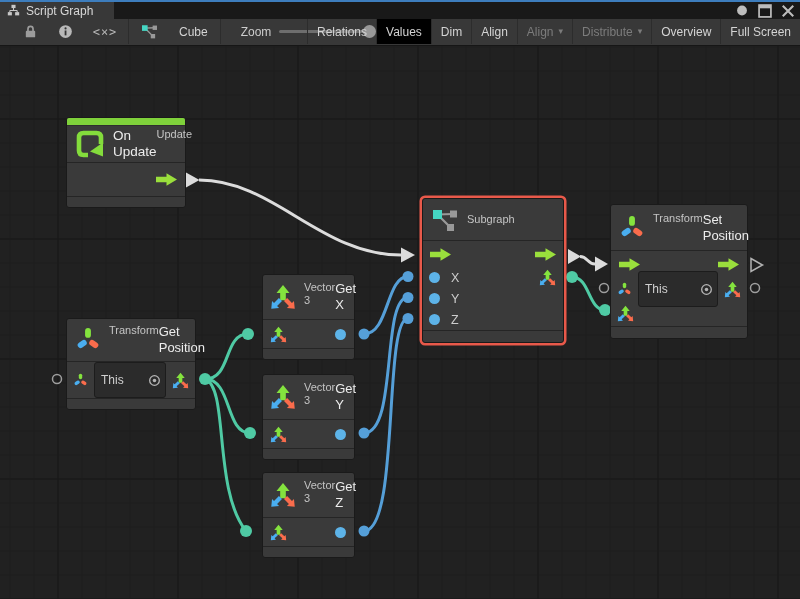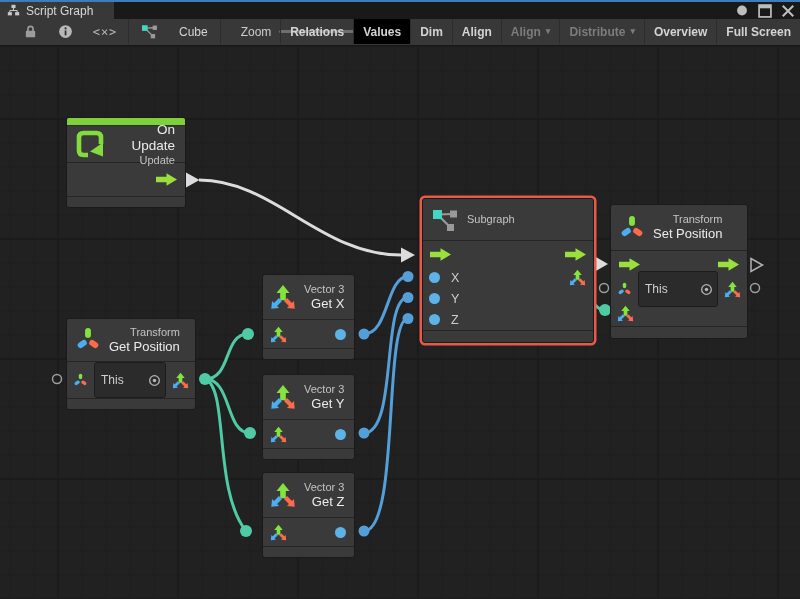--- a/index.html
+++ b/index.html
@@ -19,42 +19,42 @@
   
   .toolbar{position:absolute;top:19px;left:0;right:0;height:27px;background:#383838;
            border-bottom:1px solid #161616;box-sizing:border-box;color:#d4d4d4;font-size:12px;z-index:10;}
   .tb-left{position:absolute;left:0;top:0;bottom:1px;display:flex;align-items:center;padding-left:12px;}
   .tb-iconbtn{height:100%;display:flex;align-items:center;justify-content:center;}
   .tb-sep{width:1px;height:100%;background:#2c2c2c;}
   .tb-group{height:100%;display:flex;align-items:center;gap:21px;padding:0 12px;}
   .zoom-track{position:relative;width:96px;height:3px;border-radius:2px;background:#6e6e6e;}
   .zoom-handle{position:absolute;top:-5px;left:84px;width:13px;height:13px;border-radius:50%;background:#989898;}
   .tb-right{position:absolute;right:0;top:0;bottom:1px;display:flex;}
-  .tb-btn{display:flex;align-items:center;padding:12px 9px;border-left:1px solid #2c2c2c;white-space:nowrap;font-weight:bold;}
+  .tb-btn{display:flex;align-items:center;padding:12px 9px;border-left:1px solid #2c2c2c;white-space:nowrap;}
   .tb-btn.active{background:#000000;}
   .tb-btn.disabled{color:#7c7c7c;}
   .caret{margin-left:5px;font-size:9px;line-height:9px;}
   
   .canvas{position:absolute;top:46px;left:0;right:0;bottom:0;background-color:#212121;
     background-image:
       linear-gradient(90deg,#171717 0 1.5px,transparent 1.5px),
       linear-gradient(#171717 0 1.5px,transparent 1.5px),
       linear-gradient(90deg,#1c1c1c 0 1px,transparent 1px),
       linear-gradient(#1c1c1c 0 1px,transparent 1px);
     background-size:120px 120px,120px 120px,24px 24px,24px 24px;
     background-position:57.5px 0,0 72.5px,9.5px 0,0 0.5px;
     z-index:1;}
   
   svg.wires{position:absolute;top:0;left:0;z-index:3;pointer-events:none;}
   
   .node{position:absolute;background:#3a3a3a;border:1px solid #1a1a1a;border-radius:3px;
         box-sizing:border-box;color:#e4e4e4;z-index:4;}
   .node.selected{box-shadow:0 0 0 2.5px #e8594a;}
   .node-header{display:flex;align-items:center;gap:8px;padding:0 10px 0 8px;border-bottom:1px solid #252525;box-sizing:border-box;}
-  .titles{display:flex;flex-direction:column;justify-content:center;text-align:right;}
+  .titles{display:flex;flex-direction:row;justify-content:center;}
   .cat{font-size:11px;color:#c4c4c4;line-height:13px;}
   .ttl{font-size:13px;color:#ececec;line-height:16px;}
   .ttl-lg{font-size:13.5px;color:#ececec;line-height:16px;}
   .sub{font-size:11px;color:#c4c4c4;line-height:13px;}
   .node-body{border-bottom:1px solid #252525;box-sizing:border-box;}
   .node-footer{height:10px;}
   .event-bar{height:7px;background:#7fd13b;border-radius:2px 2px 0 0;}
   .row{display:flex;align-items:center;box-sizing:border-box;}
   .port-dot{width:11px;height:11px;border-radius:50%;background:#5db3e8;flex:none;}
   .port-label{font-size:12.5px;color:#cccccc;margin-left:11px;}
@@ -411,21 +411,21 @@
             <path d="M0 -7.4 L4.6 -1.8 H2 V4.6 H-2 V-1.8 H-4.6 Z" fill="#fa6c4c"></path>
           </g>
         </svg>
       </span>
     <span class="spacer"></span>
     <span class="port-dot"></span>
   </div>
   <div class="node-footer"></div>
 </div>
 
-<div class="node selected" style="left:422px;top:198px;width:172px;">
+<div class="node selected" style="left:422px;top:198px;width:142px;">
   <div class="node-header" style="height:42px;">
     <span class="icon" style="width:28px;height:24px;">
         <svg viewBox="0 0 26 24">
           <g stroke="#999999" stroke-width="2.2">
             <path d="M5.5 6.5 L21 6 M5.5 6.5 L18 19"></path>
           </g>
           <rect x="1" y="2" width="9" height="9" fill="#45d6c3"></rect>
           <rect x="18" y="2.5" width="7" height="7" fill="#999999"></rect>
           <rect x="15" y="16" width="7" height="7" fill="#999999"></rect>
         </svg>

